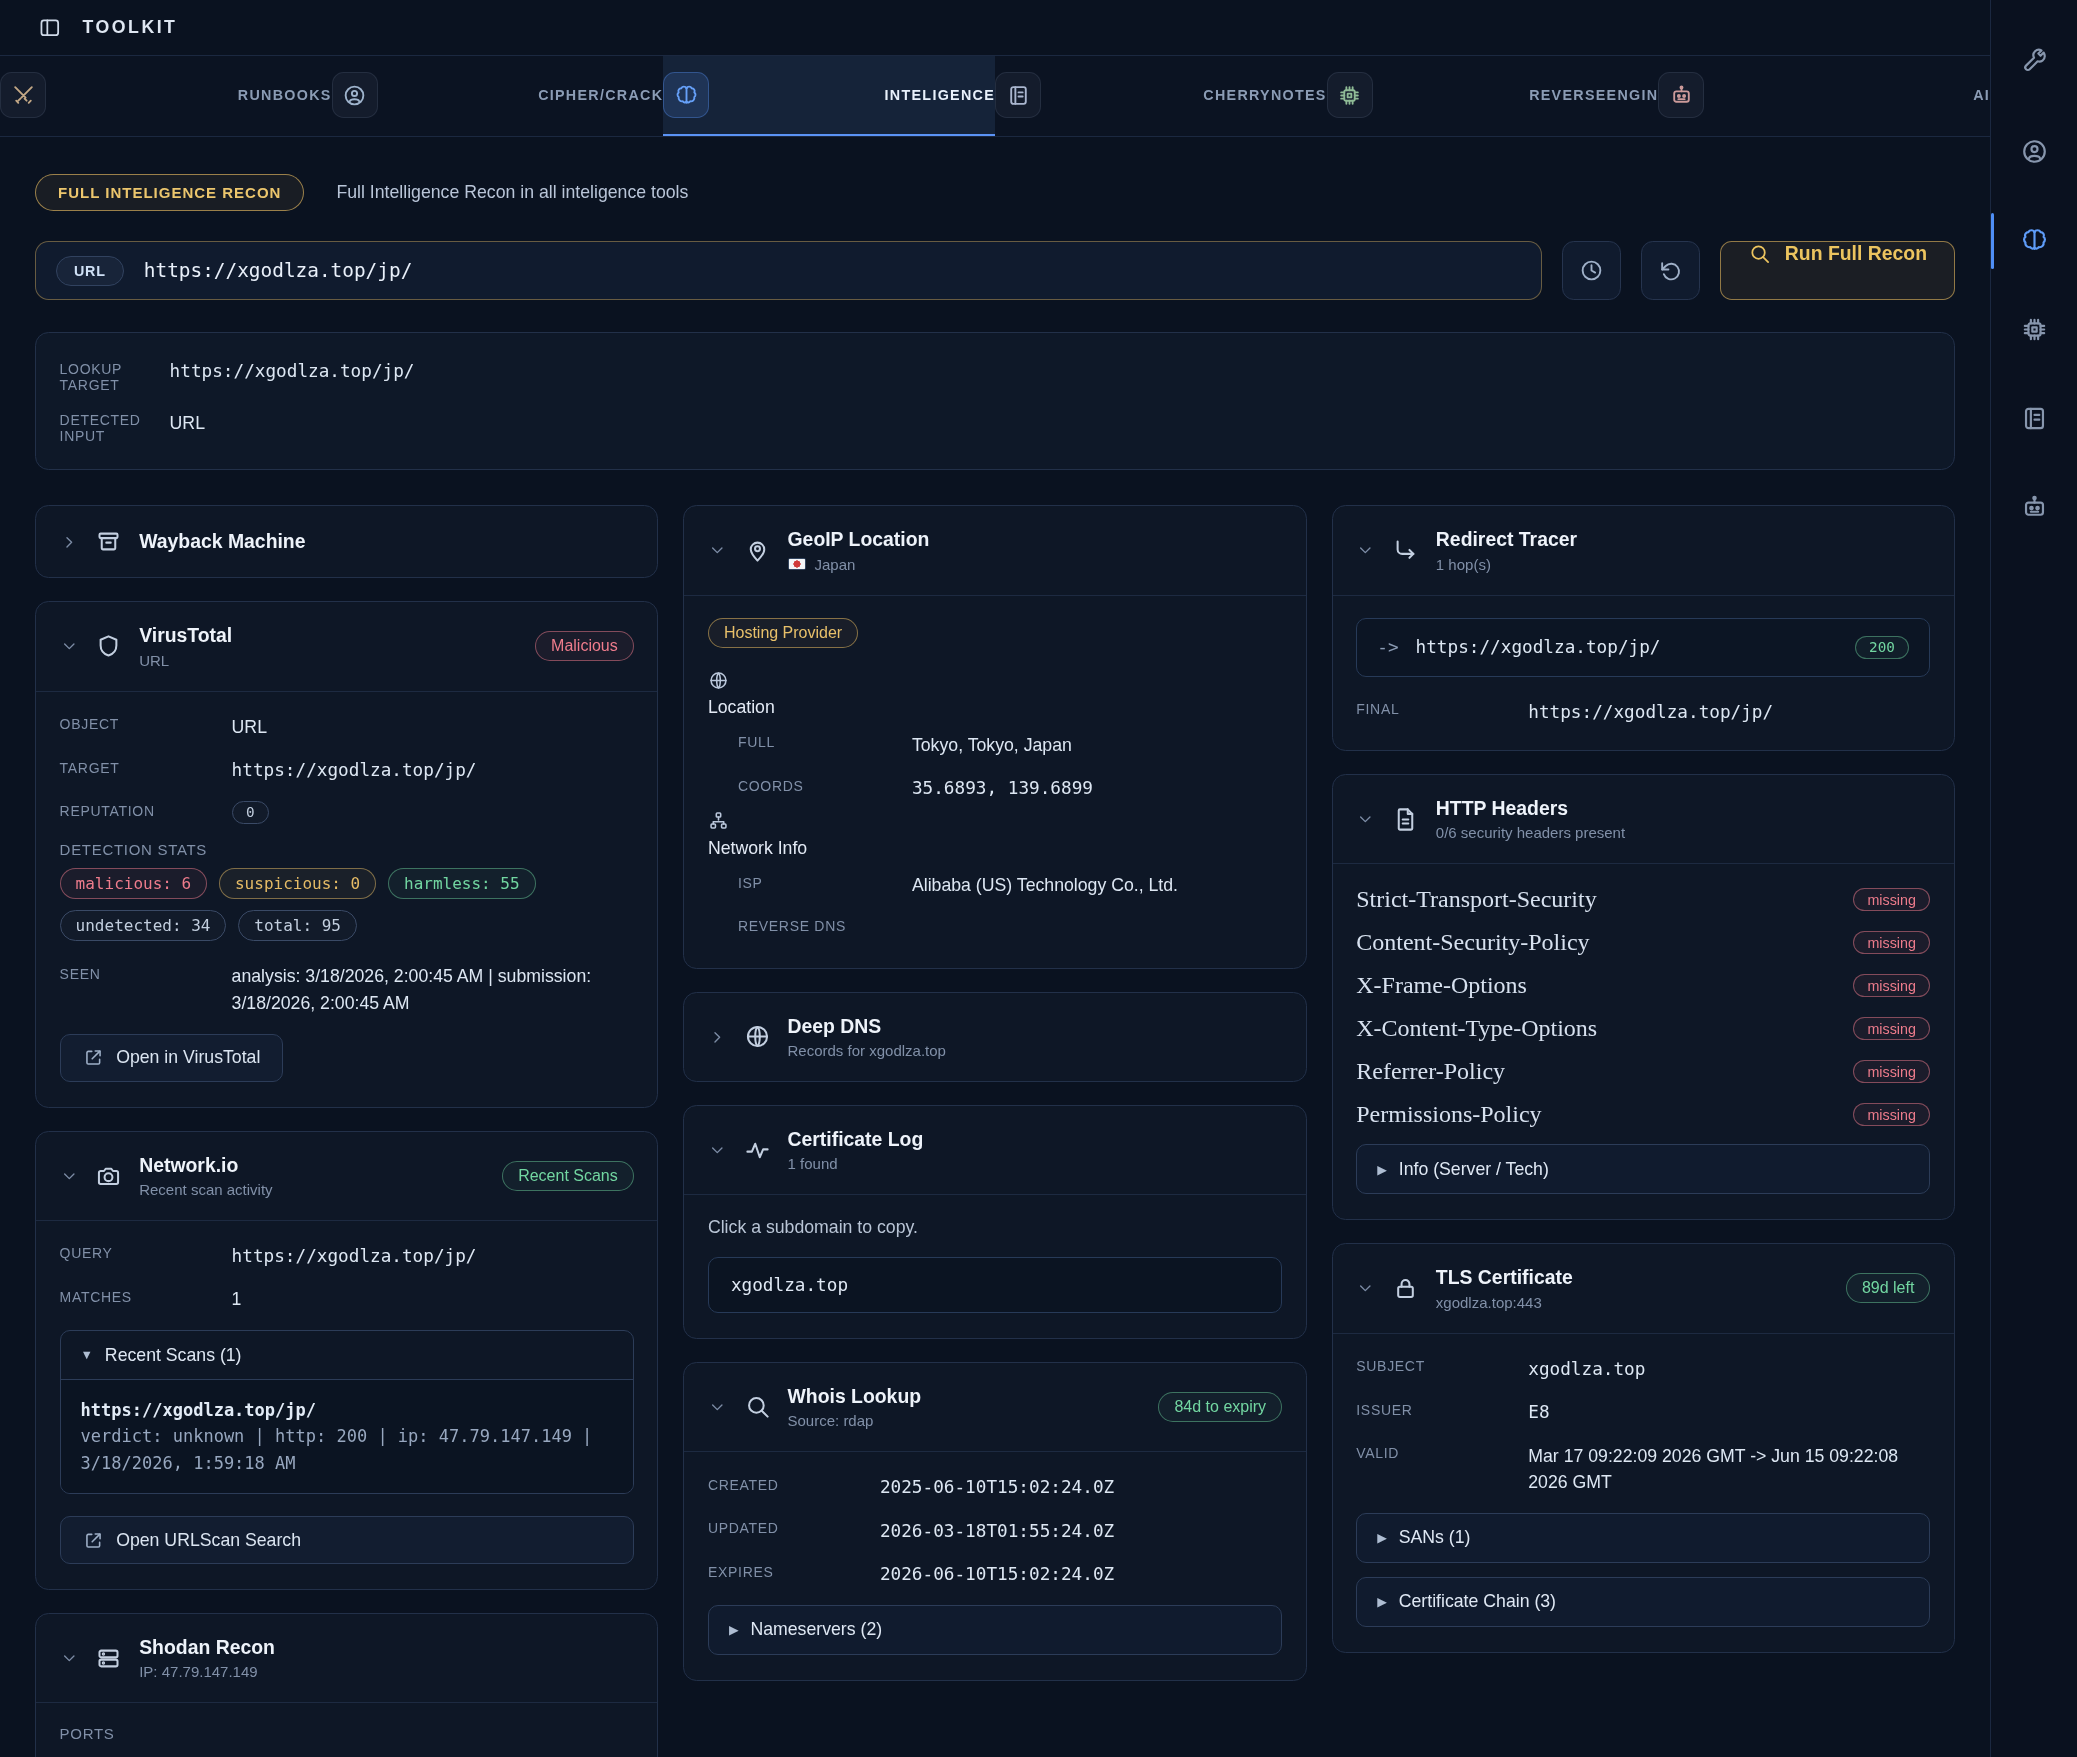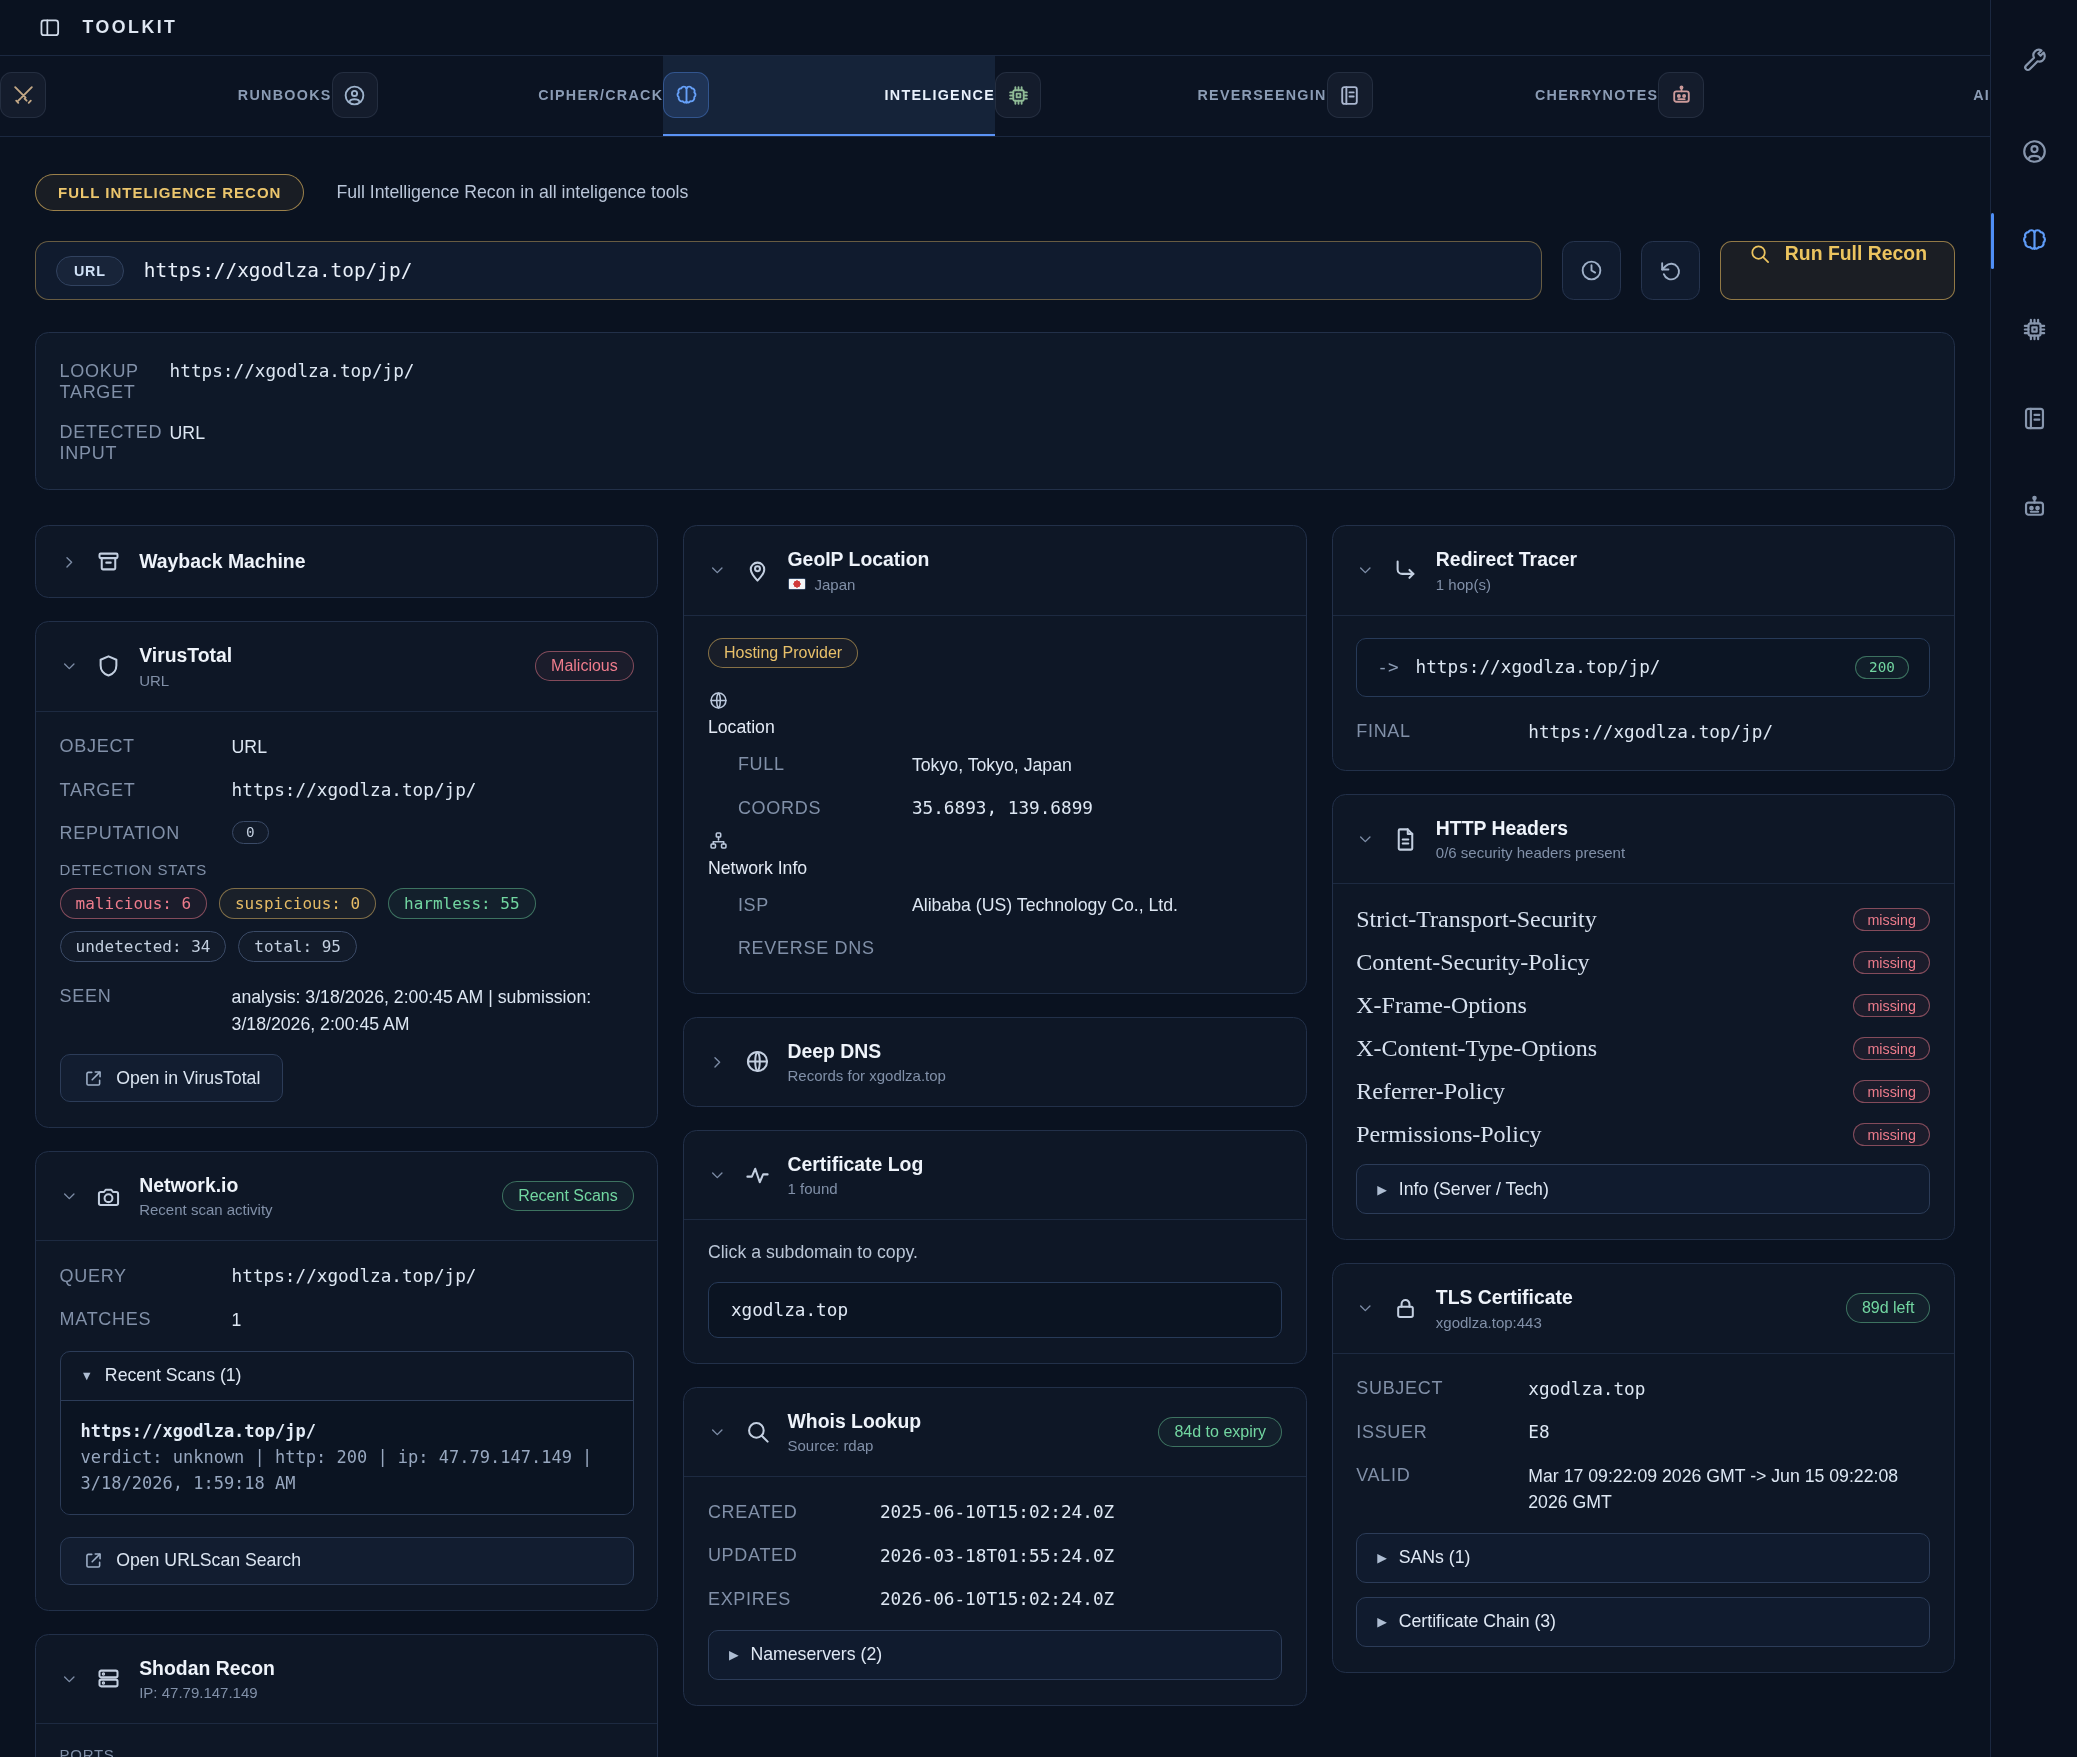--- a/index.html
+++ b/index.html
@@ -50,21 +50,21 @@
   .icon-btn{width:59px;height:59px;border-radius:11.8px;border:0.8px solid #26344e;background:#101b2e;color:#9fb0c8;
     display:flex;align-items:center;justify-content:center;cursor:pointer}
   .icon-btn svg{width:25px;height:25px}
   .run-btn{height:59px;display:flex;gap:13.5px;padding:0 27px;border-radius:11.8px;cursor:pointer;
     border:1.7px solid rgba(226,183,95,.6);background:rgba(226,183,95,.08);color:#ecc45f;font-size:19.4px;font-weight:bold}
   .run-btn svg{width:23px;height:23px}
 
   .lookup-panel{background:#0e1828;border:0.8px solid var(--card-border);border-radius:13.5px;padding:25px 23.6px;margin-bottom:35px}
   .kv{display:flex;align-items:flex-start;margin-bottom:17px}
   .kv:last-child{margin-bottom:0}
-  .kv .k{flex:none;width:172px;font-size:18px;letter-spacing:0.7px;color:var(--label);padding-top:2.5px}
+  .kv .k{flex:none;width:172px;font-size:14px;letter-spacing:0.7px;color:var(--label);padding-top:2.5px}
   .kv .k.wrap{max-width:110px}
   .kv .v{font-family:var(--mono);font-size:17.7px;color:var(--value);line-height:1.5;min-width:0;overflow-wrap:anywhere}
   .kv .v.sans{font-family:var(--sans)}
 
   
   .grid{display:grid;grid-template-columns:1fr 1fr 1fr;gap:25px;align-items:start}
   .col{display:flex;flex-direction:column;gap:23px;min-width:0}
   .card{background:var(--card-bg);border:0.8px solid var(--card-border);border-radius:13.5px;overflow:hidden}
   .card-head{display:flex;align-items:center;gap:17px;padding:22px 23.6px;cursor:pointer}
   .card.has-body .card-head{border-bottom:0.8px solid #1d2a41}
@@ -175,37 +175,37 @@
         <span class="ibox t2">
           <svg viewBox="0 0 24 24">
               <path d="M12 5v14"></path>
               <path d="M12 5c-1-2-4-2-5 0-2 0-3.5 2-2.5 4-1.5 1-1.5 3.5 0 4.5-.5 2.5 1.5 4.5 4 4 1 1.5 2.5 1.5 3.5.5"></path>
               <path d="M12 5c1-2 4-2 5 0 2 0 3.5 2 2.5 4 1.5 1 1.5 3.5 0 4.5.5 2.5-1.5 4.5-4 4-1 1.5-2.5 1.5-3.5.5"></path>
             </svg>
         </span>
         <span class="tlabel">INTELIGENCE</span>
       </div>
       <div class="tab">
+        <span class="ibox t4">
+          <svg viewBox="0 0 24 24">
+              <rect x="5" y="4" width="14" height="16" rx="2"></rect>
+              <path d="M9 4v16M12 9h4M12 13h4"></path>
+            </svg>
+        </span>
+        <span class="tlabel">CHERRYNOTES</span>
+      </div>
+      <div class="tab">
         <span class="ibox t3">
           <svg viewBox="0 0 24 24">
               <rect x="7" y="7" width="10" height="10" rx="1.5"></rect>
               <rect x="10.2" y="10.2" width="3.6" height="3.6"></rect>
               <path d="M9 7V4M12 7V4M15 7V4M9 20v-3M12 20v-3M15 20v-3M7 9H4M7 12H4M7 15H4M20 9h-3M20 12h-3M20 15h-3"></path>
             </svg>
         </span>
         <span class="tlabel">REVERSEENGIN</span>
-      </div>
-      <div class="tab">
-        <span class="ibox t4">
-          <svg viewBox="0 0 24 24">
-              <rect x="5" y="4" width="14" height="16" rx="2"></rect>
-              <path d="M9 4v16M12 9h4M12 13h4"></path>
-            </svg>
-        </span>
-        <span class="tlabel">CHERRYNOTES</span>
       </div>
       <div class="tab">
         <span class="ibox t5">
           <svg viewBox="0 0 24 24">
               <rect x="5" y="8" width="14" height="10" rx="2"></rect>
               <path d="M12 8V5.5"></path>
               <circle cx="12" cy="4.2" r="1"></circle>
               <circle cx="9.5" cy="12.5" r="1"></circle>
               <circle cx="14.5" cy="12.5" r="1"></circle>
               <path d="M9 15.5h6"></path>

